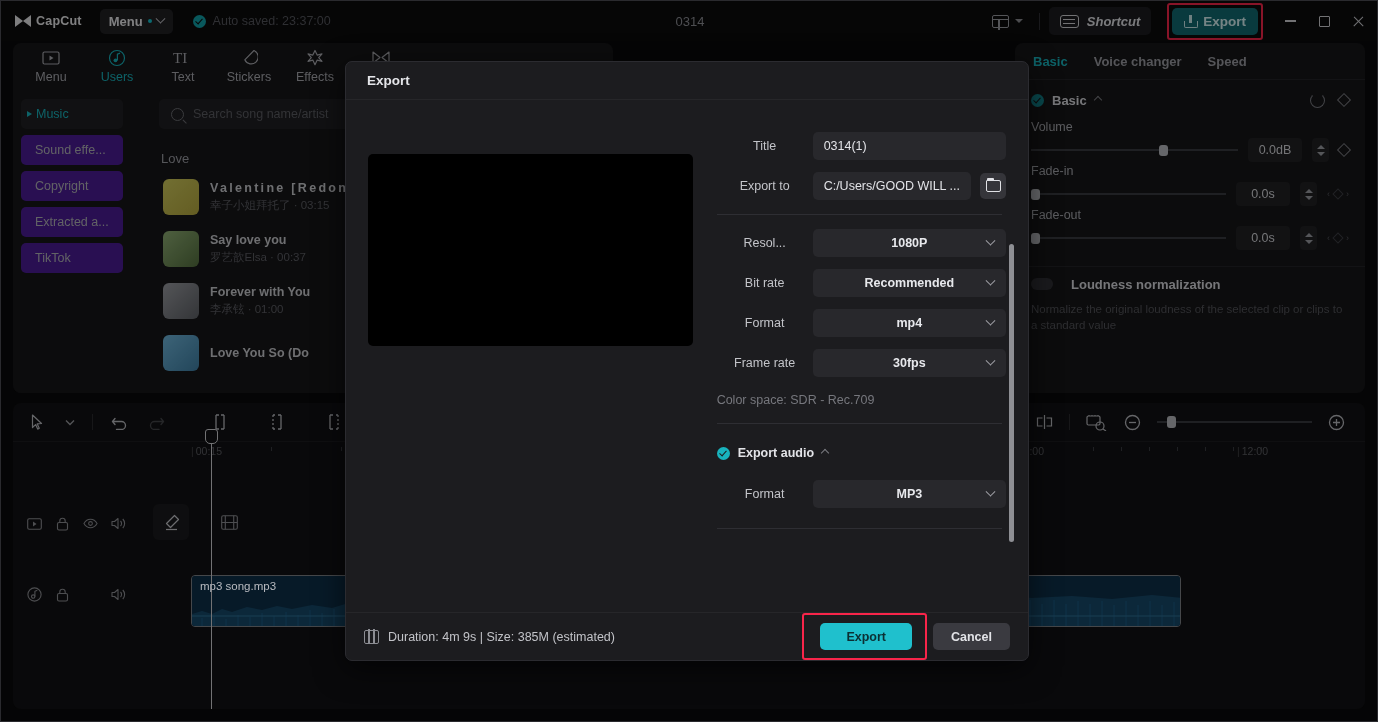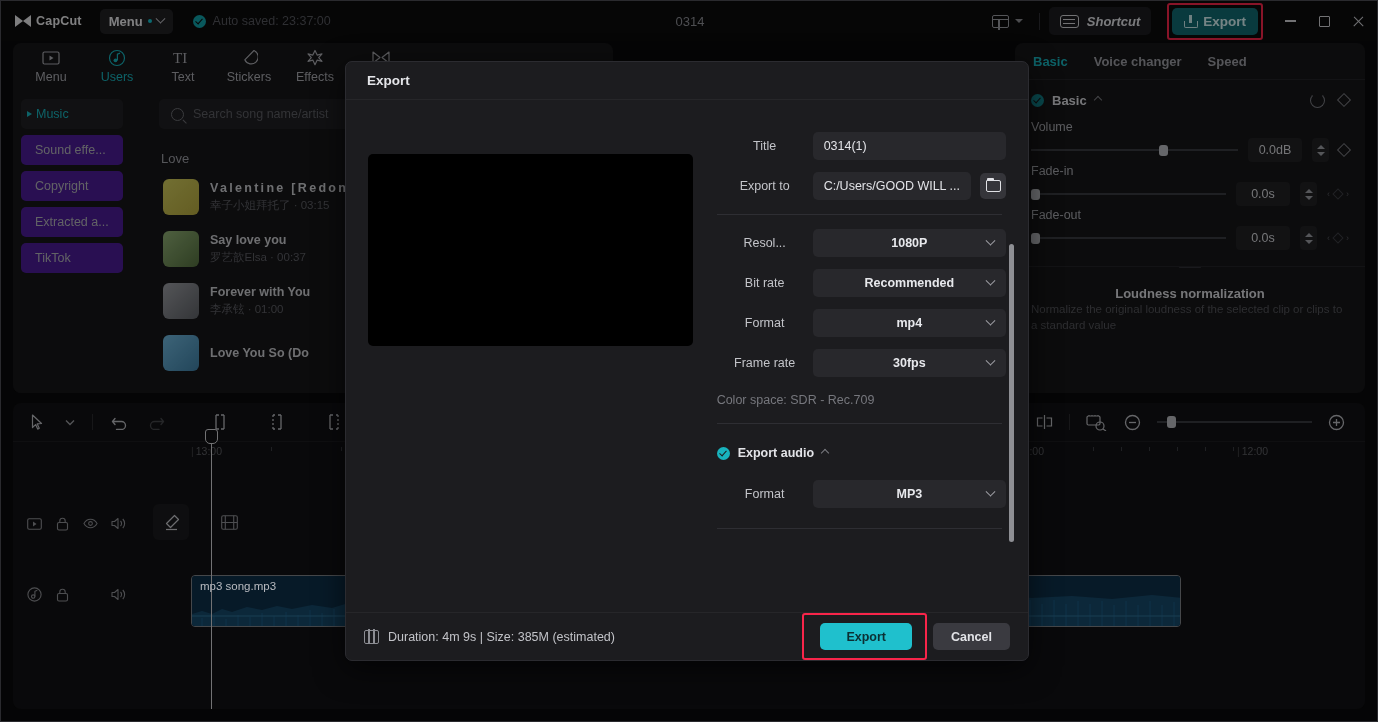--- a/index.html
+++ b/index.html
@@ -180,21 +180,21 @@
   }
   .stepper {
     width: 17px; height: 24px; background: #212124; border-radius: 4px;
     display: flex; flex-direction: column; align-items: center; justify-content: center; gap: 3px; cursor: pointer;
   }
   .st-up { width: 0;height:0;border-left:4px solid transparent;border-right:4px solid transparent;border-bottom:4px solid #9c9da3; }
   .st-dn { width: 0;height:0;border-left:4px solid transparent;border-right:4px solid transparent;border-top:4px solid #9c9da3; }
   .kf-ctl { display: flex; align-items: center; gap: 4px; }
   .kf-arr { color: #55565b; font-size: 9px; }
 
-  .loud-head { display: flex; align-items: center; gap: 18px; height: 34px; flex-direction: column; }
+  .loud-head { display: flex; align-items: center; gap: 18px; height: 34px; }
   .toggle { width: 22px; height: 12px; border-radius: 6px; background: #303036; }
   .loud-desc { color: #535459; font-size: 11.5px; line-height: 16px; }
 
   
   .timeline { position: absolute; left: 12px; right: 12px; top: 402px; bottom: 12px; background: #121214; border-radius: 8px; }
   .tl-toolbar { display: flex; align-items: center; height: 38px; padding: 0 14px; gap: 16px; }
   .tl-ic { width: 21px; height: 21px; display: flex; align-items: center; justify-content: center; cursor: pointer; }
   .tl-vsep { width: 1px; height: 16px; background: #2a2a2f; }
   .tl-right-tools { margin-left: auto; display: flex; align-items: center; gap: 14px; }
   .zoom-slider { width: 155px; height: 14px; position: relative; }
@@ -629,21 +629,21 @@
         <span class="tl-ic" style="margin-right:4px">
           <svg width="17" height="17" viewBox="0 0 17 17">
               <circle cx="8.5" cy="8.5" r="7" fill="none" stroke="#b9bac0" stroke-width="1.3"></circle>
               <path d="M5 8.5h7M8.5 5v7" stroke="#b9bac0" stroke-width="1.3"></path>
             </svg>
         </span>
       </span>
     </div>
 
     <div class="tl-ruler">
-      <span class="tick-lbl" style="left:178px">13:00</span>
+      <span class="tick-lbl" style="left:178px">00:15</span>
       <span class="tick" style="left:258px"></span>
       <span class="tick" style="left:328px"></span>
       <span class="tick" style="left:398px"></span>
       <span class="tick" style="left:468px"></span>
       <span class="tick" style="left:538px"></span>
       <span class="tick" style="left:608px"></span>
       <span class="tick" style="left:678px"></span>
       <span class="tick" style="left:748px"></span>
       <span class="tick-lbl" style="left:1000px">09:00</span>
       <span class="tick" style="left:1080px"></span>

